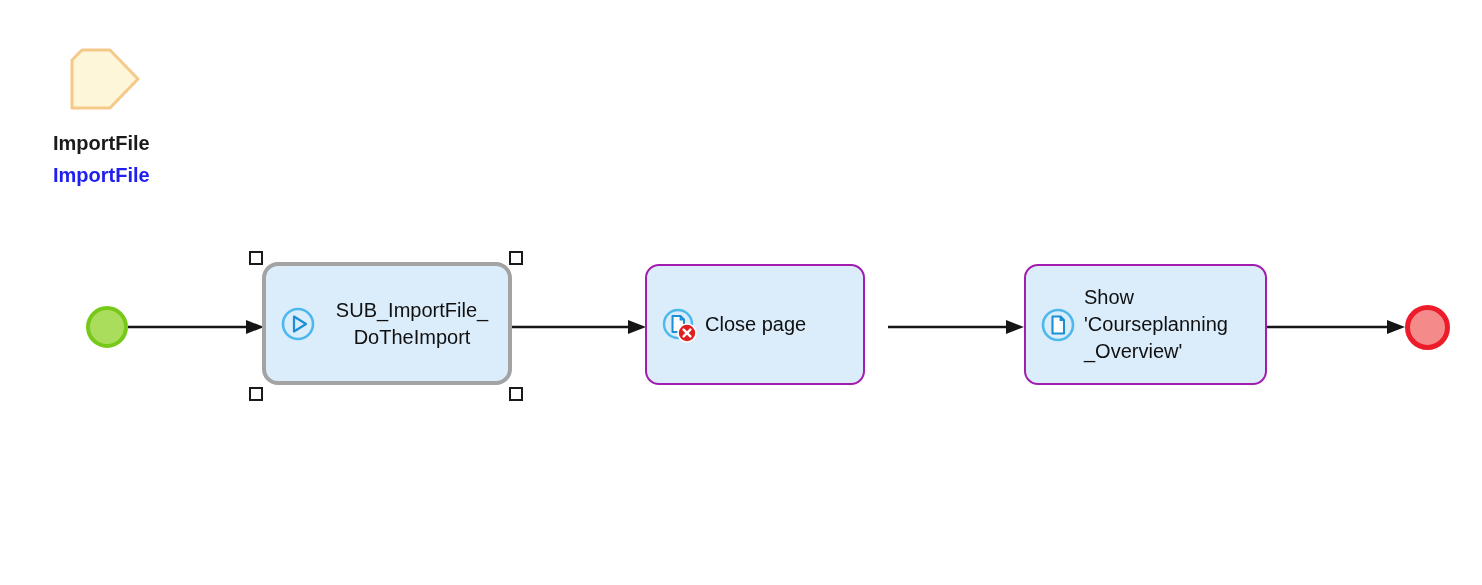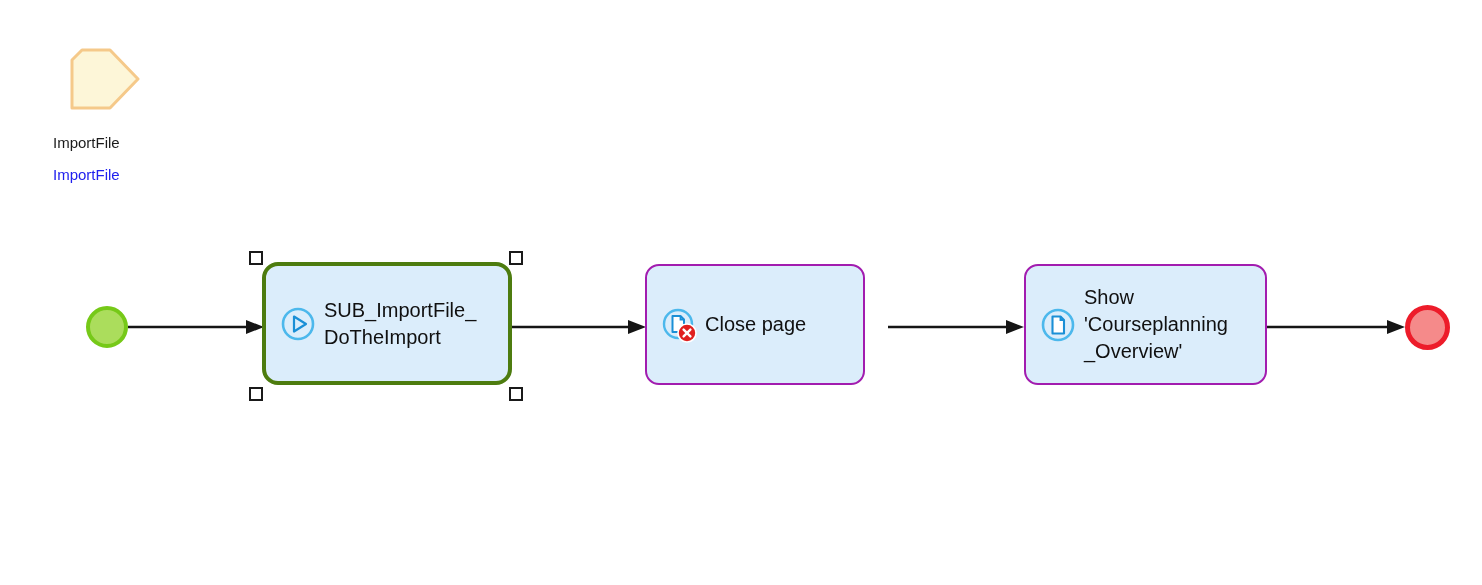--- a/index.html
+++ b/index.html
@@ -35,45 +35,47 @@
     top: 0px;
     width: 70px;
     height: 62px;
   }
   .annotation-shape svg { display: block; }
 
   .annotation-label {
     position: absolute;
     left: 0px;
     width: 200px;
-    font-size: 15px;
+    font-size: 20px;
     line-height: 22px;
     color: #1b1b1b;
     white-space: nowrap;
+    font-weight: bold;
   }
   .annotation-label.primary { top: 84px; }
   .annotation-label.link {
     top: 116px;
     color: #2020ee;
   }
 
   
   .node {
     position: absolute;
     box-sizing: border-box;
     background: #dbedfb;
     border: 2px solid #a21caf;
     border-radius: 14px;
     display: flex;
     align-items: center;
     justify-content: flex-start;
   }
   .node.selected {
-    border: 4px solid #4d7c0f;
+    border: 4px solid #a3a3a3;
     border-radius: 16px;
+    text-align: center;
   }
 
   .node-icon {
     position: relative;
     flex: 0 0 auto;
     width: 36px;
     height: 36px;
     margin-left: 14px;
   }
   .node-icon svg { display: block; }

